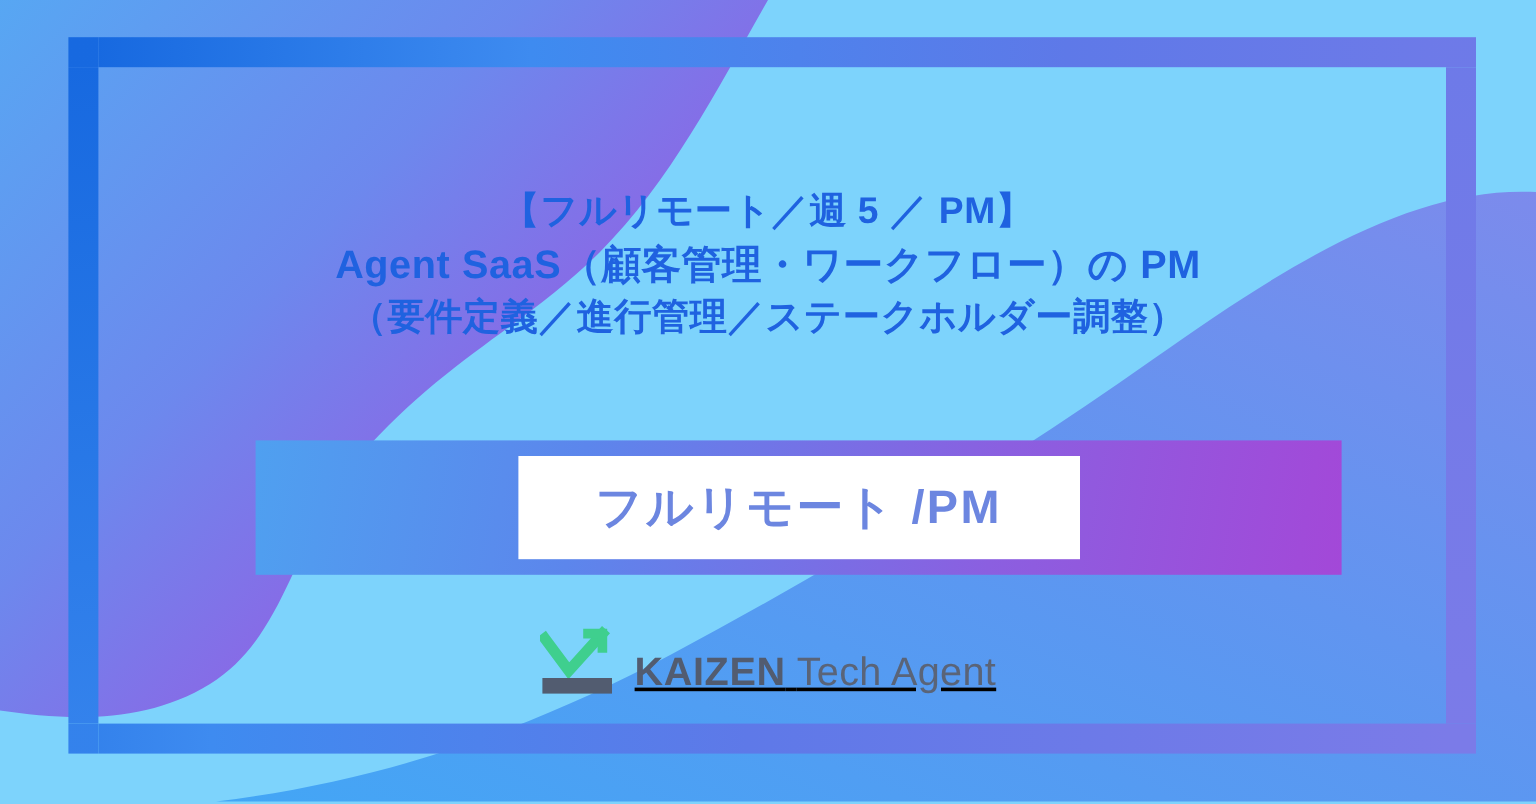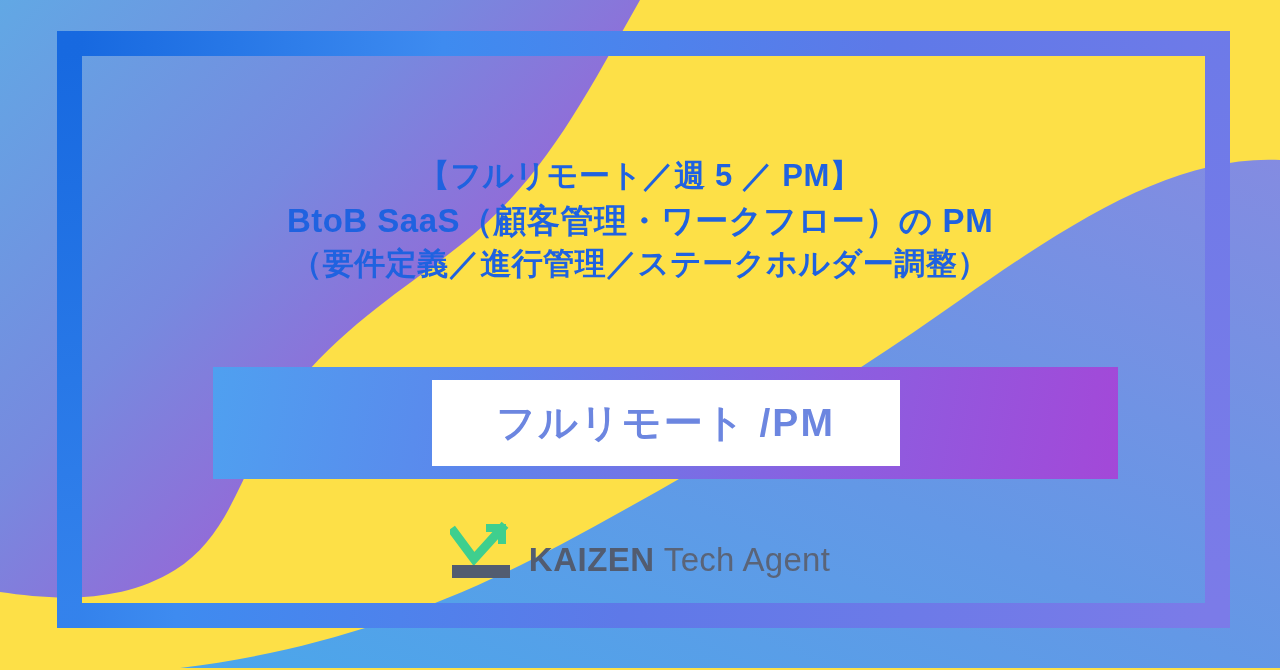--- a/index.html
+++ b/index.html
@@ -8,21 +8,21 @@
     background: #ffffff;
   }
   body {
     font-family: "Liberation Sans", "DejaVu Sans", sans-serif;
   }
 
   .canvas {
     position: relative;
     width: 1280px;
     height: 670px;
-    background: #fde047;
+    background: #7dd3fc;
     overflow: hidden;
   }
 
   
   .blob-layer {
     position: absolute;
     inset: 0;
     width: 1280px;
     height: 670px;
     pointer-events: none;
@@ -100,20 +100,21 @@
   
   .logo {
     position: absolute;
     left: 0;
     right: 0;
     top: 518px;
     display: flex;
     align-items: flex-end;
     justify-content: center;
     gap: 15px;
+    text-decoration: underline;
   }
   .logo-mark {
     width: 64px;
     height: 62px;
     display: block;
   }
   .logo-text {
     font-size: 33px;
     line-height: 1;
     white-space: nowrap;
@@ -154,21 +155,21 @@
 
     <path d="M1280,160 C1180,155 1080,215 960,300 C840,385 700,470 560,545 C430,614 310,652 180,668 L1280,668 Z" fill="url(#gradBottomRight)" opacity="0.94"></path>
   </svg>
 
   <div class="frame"></div>
 
   <div class="content">
 
     <div class="title-block">
       <span class="title-line title-line-1">【フルリモート／週 5 ／ PM】</span>
-      <span class="title-line title-line-2">BtoB SaaS（顧客管理・ワークフロー）の PM</span>
+      <span class="title-line title-line-2">Agent SaaS（顧客管理・ワークフロー）の PM</span>
       <span class="title-line title-line-3">（要件定義／進行管理／ステークホルダー調整）</span>
     </div>
 
     <div class="badge-bar">
       <div class="badge-inner">
         <span class="badge-text">フルリモート /PM</span>
       </div>
     </div>
 
     <div class="logo">

